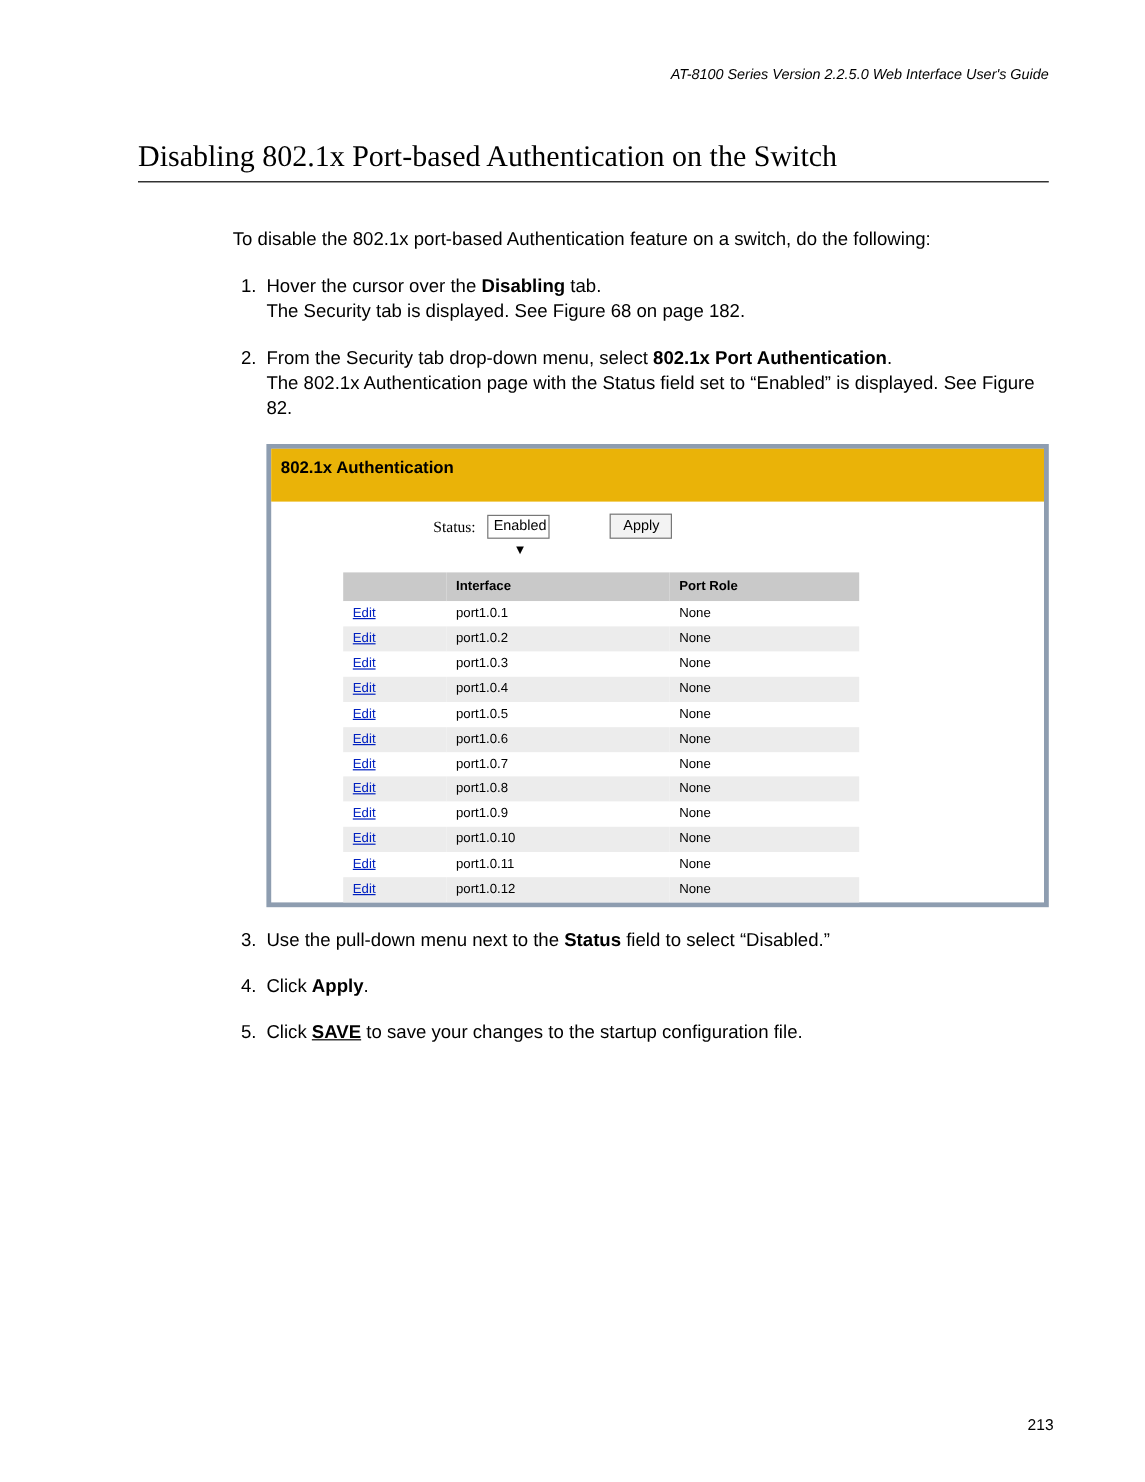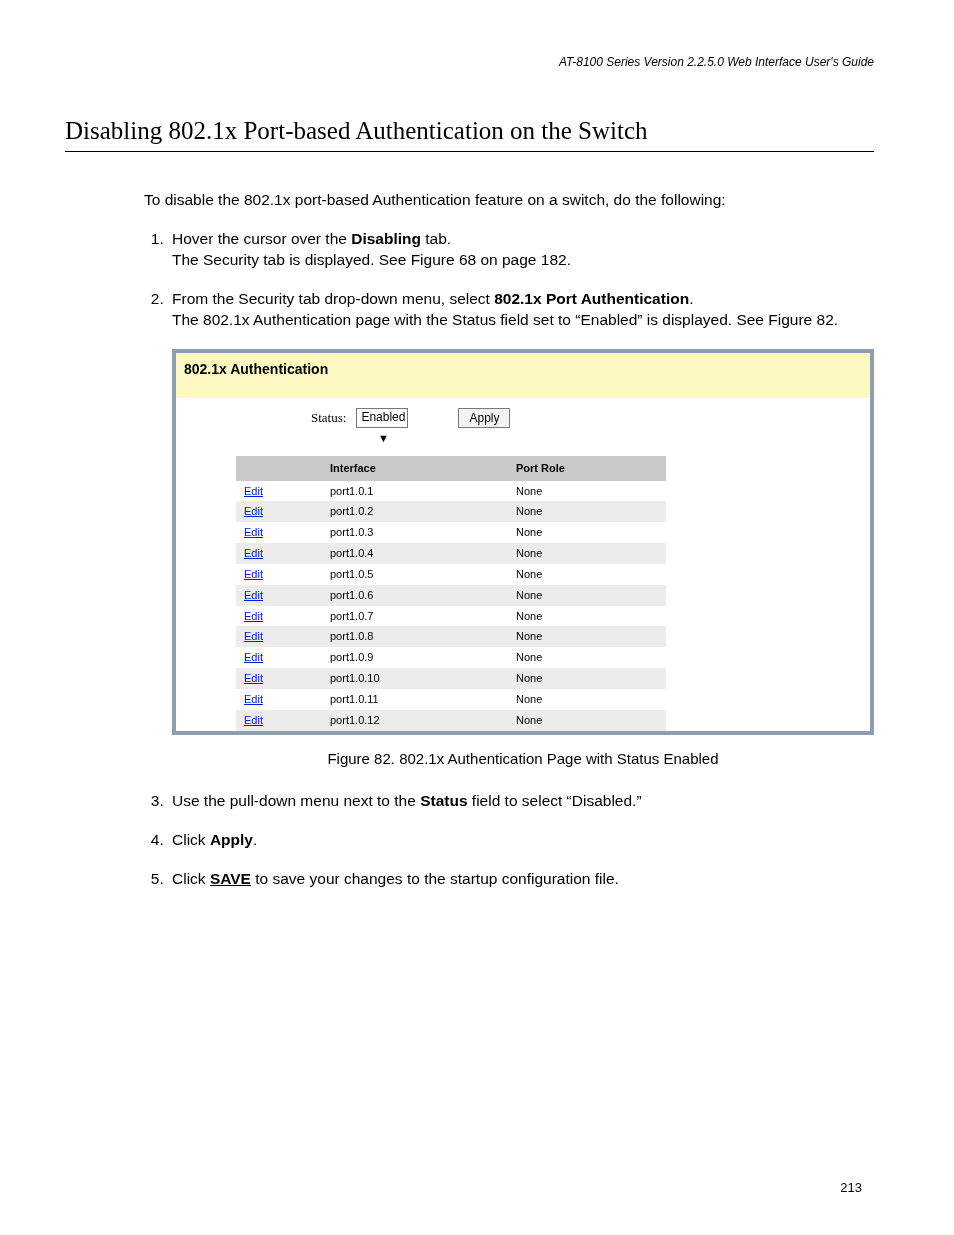--- a/index.html
+++ b/index.html
@@ -4,21 +4,21 @@
 <style>
   body {
     margin: 0;
     padding: 0;
     background: #fff;
     font-family: Arial, Helvetica, sans-serif;
     color: #000;
     width: 954px;
   }
   .page {
-    padding: 55px 80px 40px 65px;
+    padding: 55px 80px 40px 115px;
     box-sizing: border-box;
     position: relative;
     min-height: 1235px;
   }
   .running-head {
     text-align: right;
     font-size: 12px;
     font-style: italic;
     font-family: Arial, Helvetica, sans-serif;
     margin-bottom: 48px;
@@ -55,21 +55,21 @@
   .bold { font-weight: bold; }
   .save { font-weight: bold; text-decoration: underline; }
 
   
   .figwrap {
     border: 4px solid #8e9db0;
     margin: 12px 0 14px 0;
     background: #fff;
   }
   .figtitlebar {
-    background: #fef9c3;
+    background: #eab308;
     padding: 6px 8px 18px 8px;
     border-bottom: 0;
   }
   .figtitle {
     font-weight: bold;
     font-size: 14px;
     font-family: Arial, Helvetica, sans-serif;
   }
   .statusrow {
     text-align: left;
@@ -129,21 +129,21 @@
     font-size: 11px;
   }
   .figcaption {
     text-align: center;
     font-size: 15px;
     margin: 10px 0 22px 0;
   }
   .pagenum {
     position: absolute;
     bottom: 40px;
-    right: 92px;
+    right: 76px;
     font-size: 13px;
   }
 </style>
 </head>
 <body>
 
 <div class="page">
   <div class="running-head">AT-8100 Series Version 2.2.5.0 Web Interface User's Guide</div>
 
   <h1 class="section-title">Disabling 802.1x Port-based Authentication on the Switch</h1>
@@ -239,21 +239,20 @@
                   <td>None</td>
                 </tr>
                 <tr class="even">
                   <td><a class="editlink" href="#">Edit</a></td>
                   <td>port1.0.12</td>
                   <td>None</td>
                 </tr>
               </tbody>
           </table>
         </div>
-        <div class="figcaption">Figure 82. 802.1x Authentication Page with Status Enabled</div>
       </li>
       <li>
         <span>Use the pull-down menu next to the </span><span class="bold">Status</span><span> field to select “Disabled.”</span>
       </li>
       <li>
         <span>Click </span><span class="bold">Apply</span><span>.</span>
       </li>
       <li>
         <span>Click </span><span class="save">SAVE</span><span> to save your changes to the startup configuration file.</span>
       </li>

